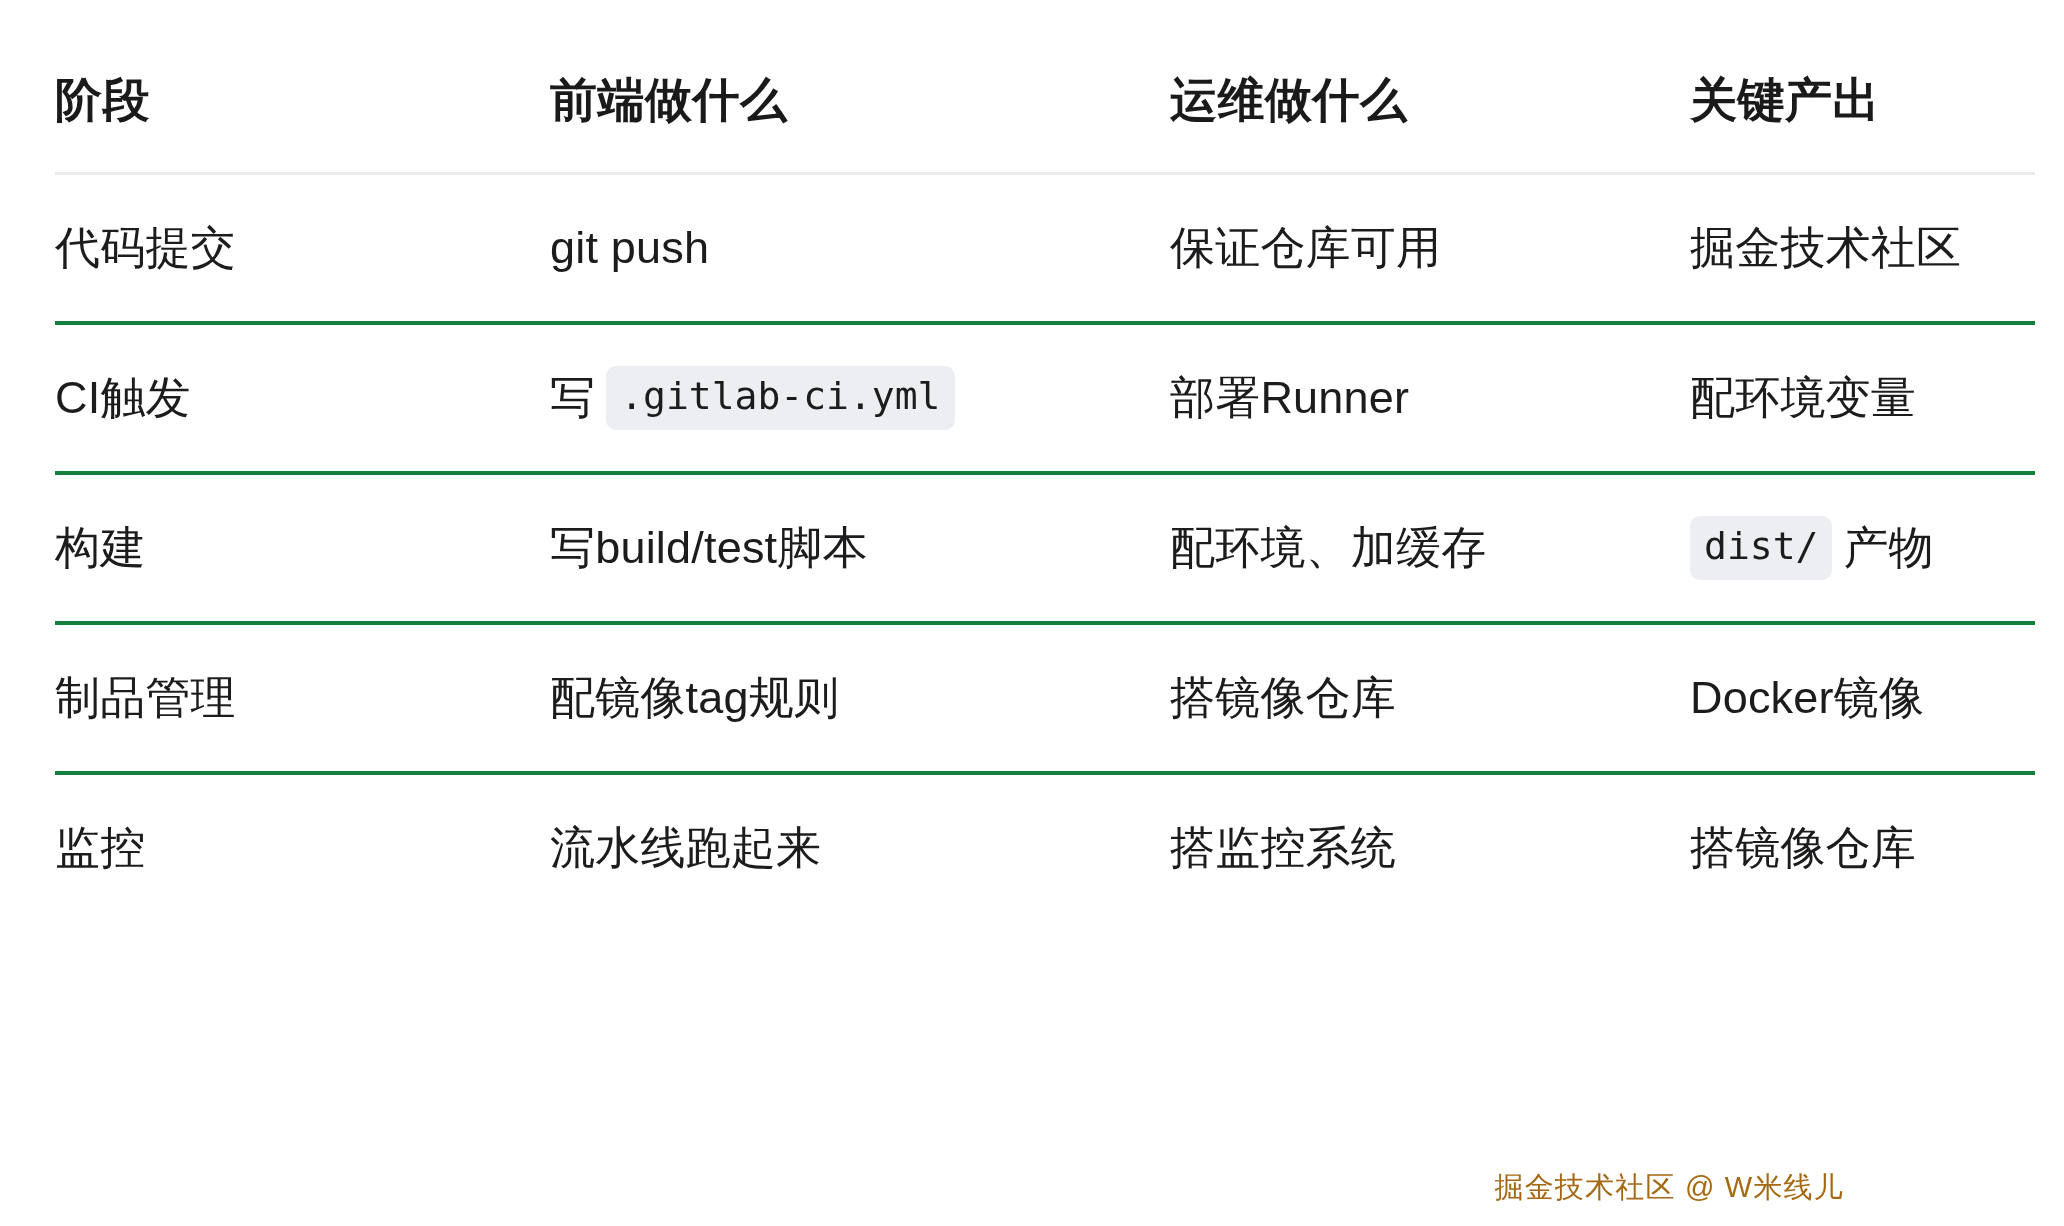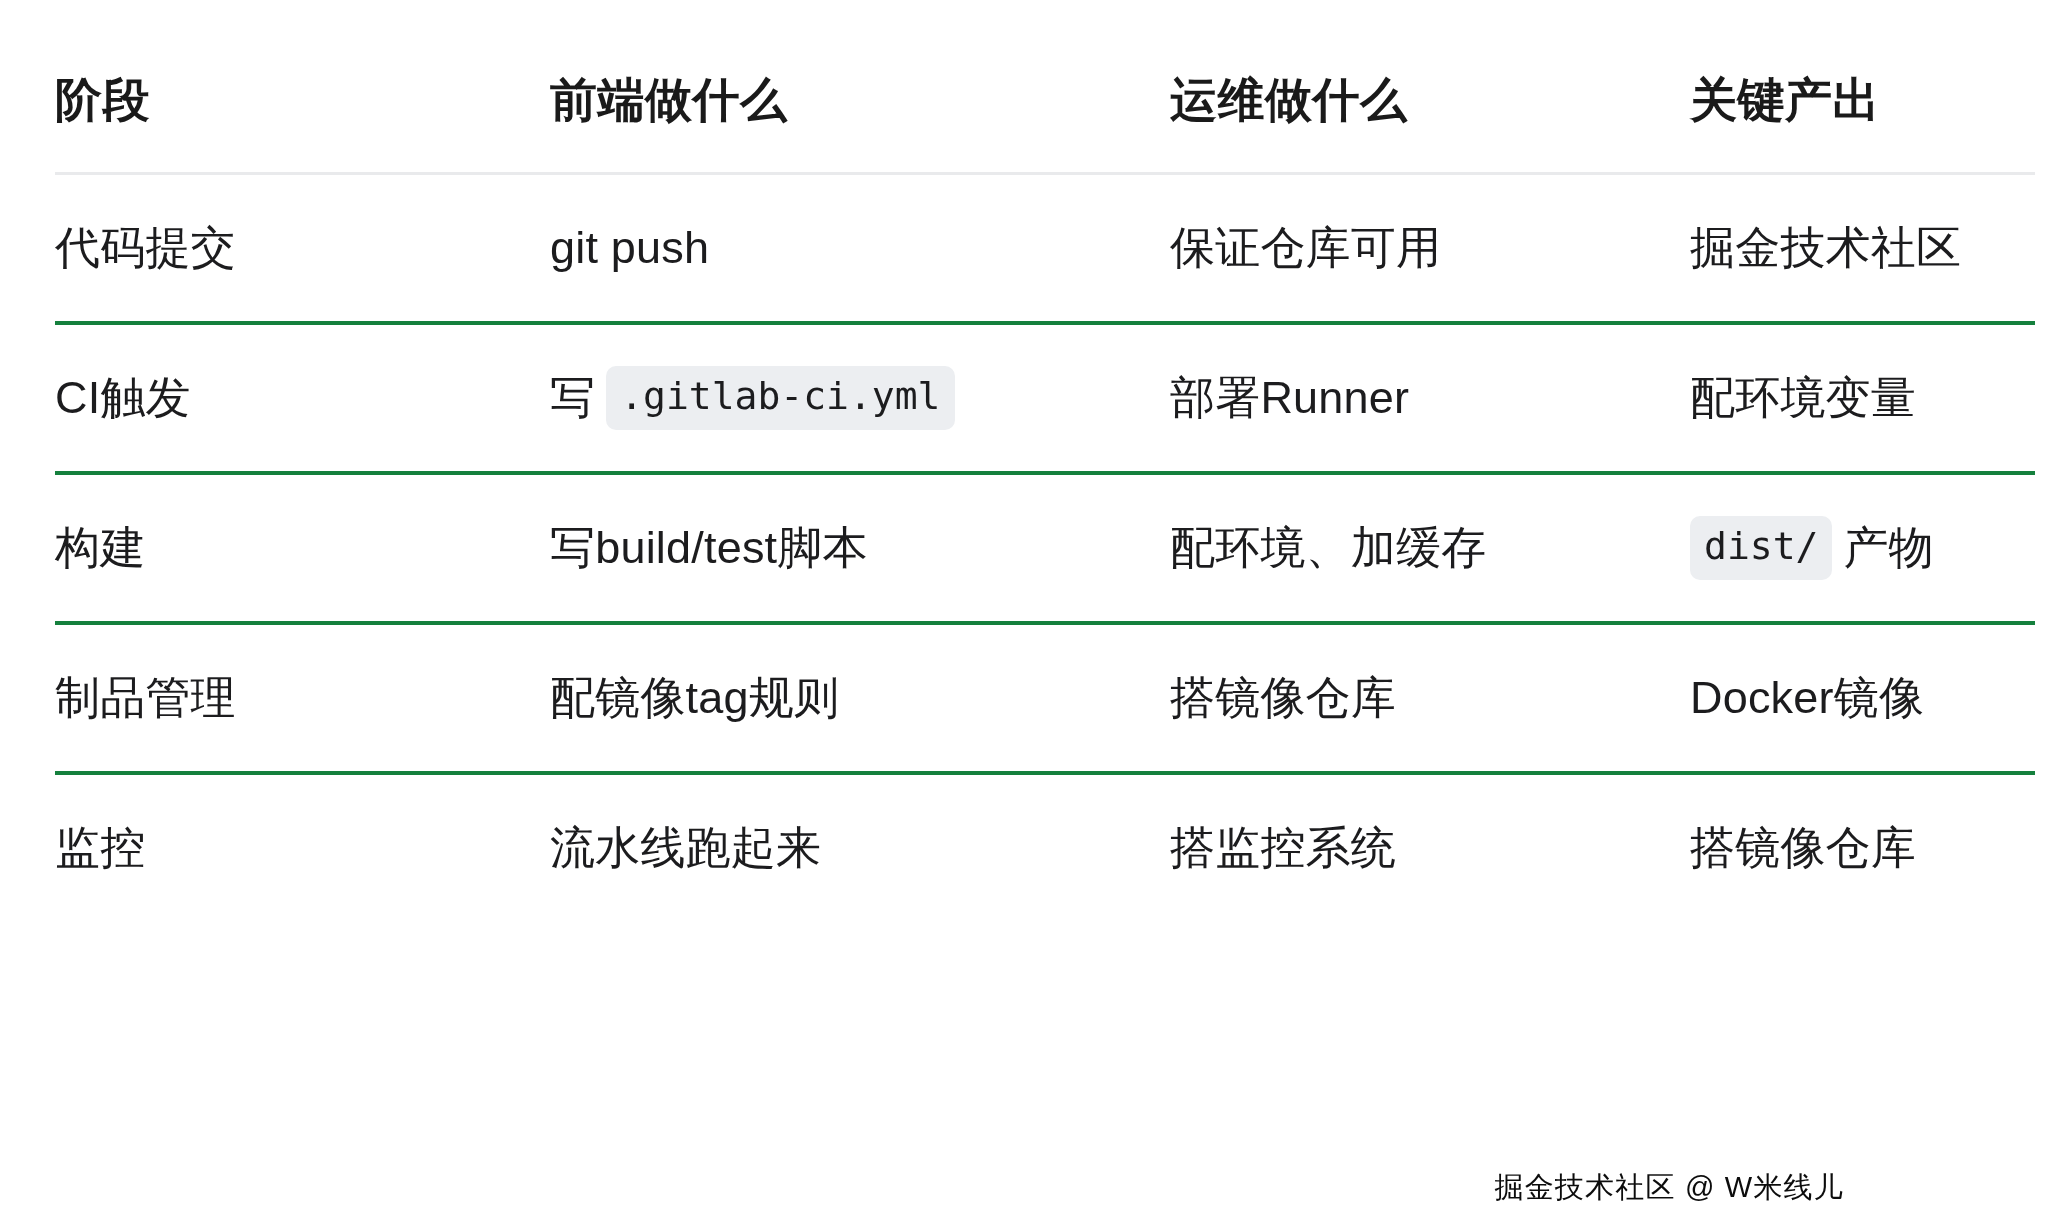--- a/index.html
+++ b/index.html
@@ -100,21 +100,21 @@
 
   .chip-gap-left { margin-left: 11px; }
   .chip-gap-right { margin-right: 11px; }
 
   .watermark {
     position: absolute;
     right: 24px;
     bottom: 18px;
     font-size: 29px;
     font-weight: 400;
-    color: #000000;
+    color: #a16207;
     letter-spacing: 1.2px;
     white-space: nowrap;
     opacity: 0.95;
   }
 </style>
 </head>
 <body>
 
 <div class="page">
 

